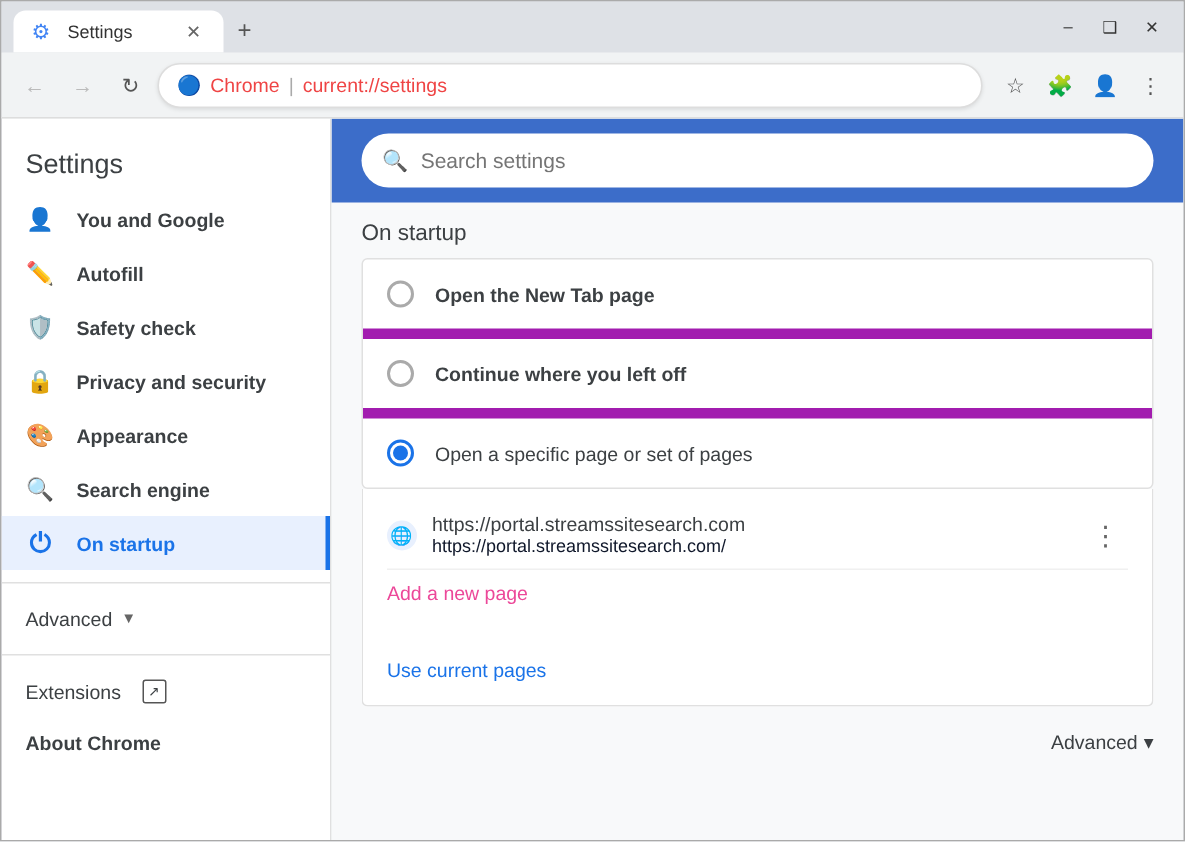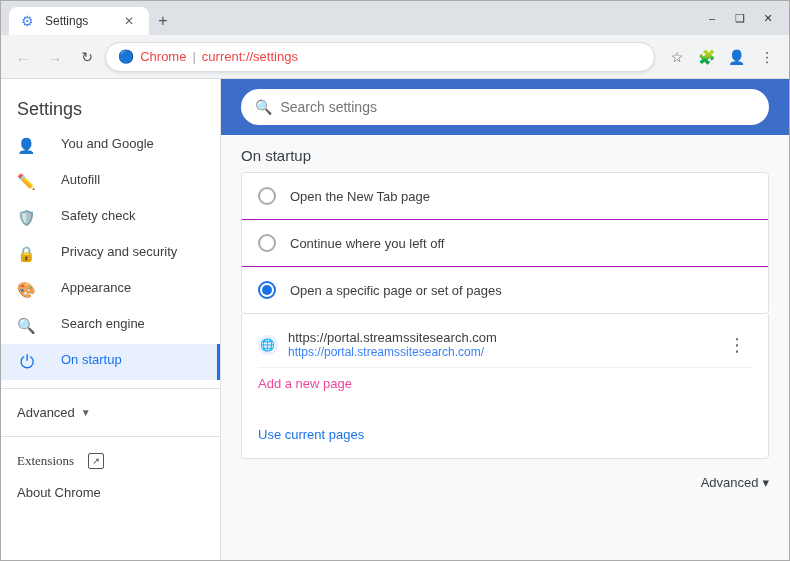--- a/index.html
+++ b/index.html
@@ -24,66 +24,66 @@
     .url-bar { flex: 1; height: 30px; background: #fff; border-radius: 15px; display: flex; align-items: center; padding: 0 12px; gap: 6px; border: 1px solid #ddd; box-shadow: 0 1px 3px rgba(0,0,0,0.1); }
     .url-secure { color: #555; font-size: 13px; }
     .url-text { font-size: 13px; color: #ef4444; }
     .url-separator { color: #aaa; font-size: 13px; }
     .address-actions { display: flex; gap: 2px; margin-left: 4px; }
 
     
     .main-content { display: flex; flex: 1; overflow: hidden; }
     .sidebar { width: 220px; background: #fff; border-right: 1px solid #e0e0e0; overflow-y: auto; padding-top: 8px; flex-shrink: 0; }
     .sidebar-header { padding: 12px 16px 8px 16px; font-size: 18px; font-weight: 500; color: #3c4043; }
-    .sidebar-item { display: flex; padding: 8px 16px; gap: 24px; cursor: pointer; color: #3c4043; font-size: 13px; min-height: 36px; }
+    .sidebar-item { display: flex; align-items: center; padding: 8px 16px; gap: 14px; cursor: pointer; color: #3c4043; font-size: 13px; min-height: 36px; font-weight: bold; }
     .sidebar-item.active { background: #e8f0fe; color: #1a73e8; border-right: 3px solid #1a73e8; }
     .sidebar-item .icon { width: 20px; height: 20px; display: flex; align-items: center; justify-content: center; font-size: 15px; flex-shrink: 0; }
     .sidebar-icon-person::before { content: '👤'; }
     .sidebar-icon-edit::before { content: '✏️'; }
     .sidebar-icon-shield::before { content: '🛡️'; }
     .sidebar-icon-lock::before { content: '🔒'; }
     .sidebar-icon-brush::before { content: '🎨'; }
     .sidebar-icon-search::before { content: '🔍'; }
     .sidebar-icon-browser::before { content: '🖥️'; }
     .sidebar-icon-power::before { content: '⏻'; font-size: 18px; }
     .sidebar-divider { height: 1px; background: #e0e0e0; margin: 8px 0; }
     .sidebar-section { padding: 8px 16px; font-size: 13px; color: #3c4043; font-weight: 500; display: flex; align-items: center; gap: 6px; cursor: pointer; }
     .chevron { font-size: 10px; color: #666; }
-    .sidebar-ext { display: flex; align-items: center; padding: 8px 16px; gap: 14px; cursor: pointer; color: #3c4043; font-size: 13px; font-family: Liberation Serif, serif; }
+    .sidebar-ext { display: flex; align-items: center; padding: 8px 16px; gap: 14px; cursor: pointer; color: #3c4043; font-size: 13px; }
     .ext-icon { width: 16px; height: 16px; border: 1.5px solid #555; border-radius: 2px; position: relative; display: inline-flex; align-items: center; justify-content: center; }
     .ext-icon::after { content: '↗'; font-size: 9px; }
 
     
     .content { flex: 1; background: #f8f9fa; overflow-y: auto; position: relative; }
     .content-scroll { position: relative; }
 
     
     .settings-search { background: #3c6dc9; padding: 10px 20px; display: flex; align-items: center; gap: 10px; }
     .search-box { flex: 1; background: #fff; border-radius: 20px; height: 36px; display: flex; align-items: center; padding: 0 14px; gap: 8px; }
     .search-icon-inner { color: #666; font-size: 14px; }
     .search-input { border: none; outline: none; font-size: 14px; color: #333; flex: 1; background: transparent; }
 
     
     .default-banner { background: #fff; margin: 16px 20px 8px 20px; padding: 14px 16px; border-radius: 4px; font-size: 13px; color: #3c4043; border: 1px solid #e0e0e0; }
 
     
     .section-title { padding: 12px 20px 8px 20px; font-size: 15px; font-weight: 500; color: #3c4043; }
     .startup-options { background: #fff; margin: 0 20px; border-radius: 4px; border: 1px solid #e0e0e0; overflow: hidden; }
     .radio-option { display: flex; align-items: center; padding: 14px 16px; gap: 14px; cursor: pointer; }
-    .radio-option:not(:last-child) { border-bottom: 1px solid #a21caf; }
+    .radio-option:not(:last-child) { border-bottom: 7px solid #a21caf; font-weight: bold; }
     .radio-circle { width: 18px; height: 18px; border-radius: 50%; border: 2px solid #aaa; flex-shrink: 0; display: flex; align-items: center; justify-content: center; }
     .radio-circle.selected { border-color: #1a73e8; }
     .radio-circle.selected::after { content: ''; width: 10px; height: 10px; border-radius: 50%; background: #1a73e8; }
     .radio-label { font-size: 13px; color: #3c4043; }
     .startup-page-item { margin: 0 20px 0 20px; background: #fff; border: 1px solid #e0e0e0; border-top: none; border-radius: 0 0 4px 4px; padding: 8px 16px 4px 16px; }
     .page-entry { display: flex; align-items: center; gap: 10px; padding: 8px 0; border-bottom: 1px solid #f0f0f0; }
     .globe-icon { width: 20px; height: 20px; border-radius: 50%; background: #e8f0fe; display: flex; align-items: center; justify-content: center; font-size: 12px; flex-shrink: 0; }
     .page-urls { flex: 1; }
     .page-url-main { font-size: 13px; color: #3c4043; }
-    .page-url-sub { font-size: 12px; color: #3b82f6; }
+    .page-url-sub { font-size: 12px; color: #0f172a; }
     .three-dot { color: #666; font-size: 18px; cursor: pointer; padding: 2px 6px; }
     .add-page-link { display: inline-block; padding: 8px 0; font-size: 13px; color: #ec4899; cursor: pointer; }
     .use-current-link { display: inline-block; padding: 4px 0 12px 0; font-size: 13px; color: #1a73e8; cursor: pointer; margin-top: 24px; }
 
     
     .advanced-footer { display: flex; justify-content: flex-end; padding: 16px 20px; }
     .advanced-btn { display: flex; align-items: center; gap: 4px; font-size: 13px; color: #3c4043; cursor: pointer; background: transparent; border: none; }
 
     
     .content::-webkit-scrollbar { width: 8px; }

